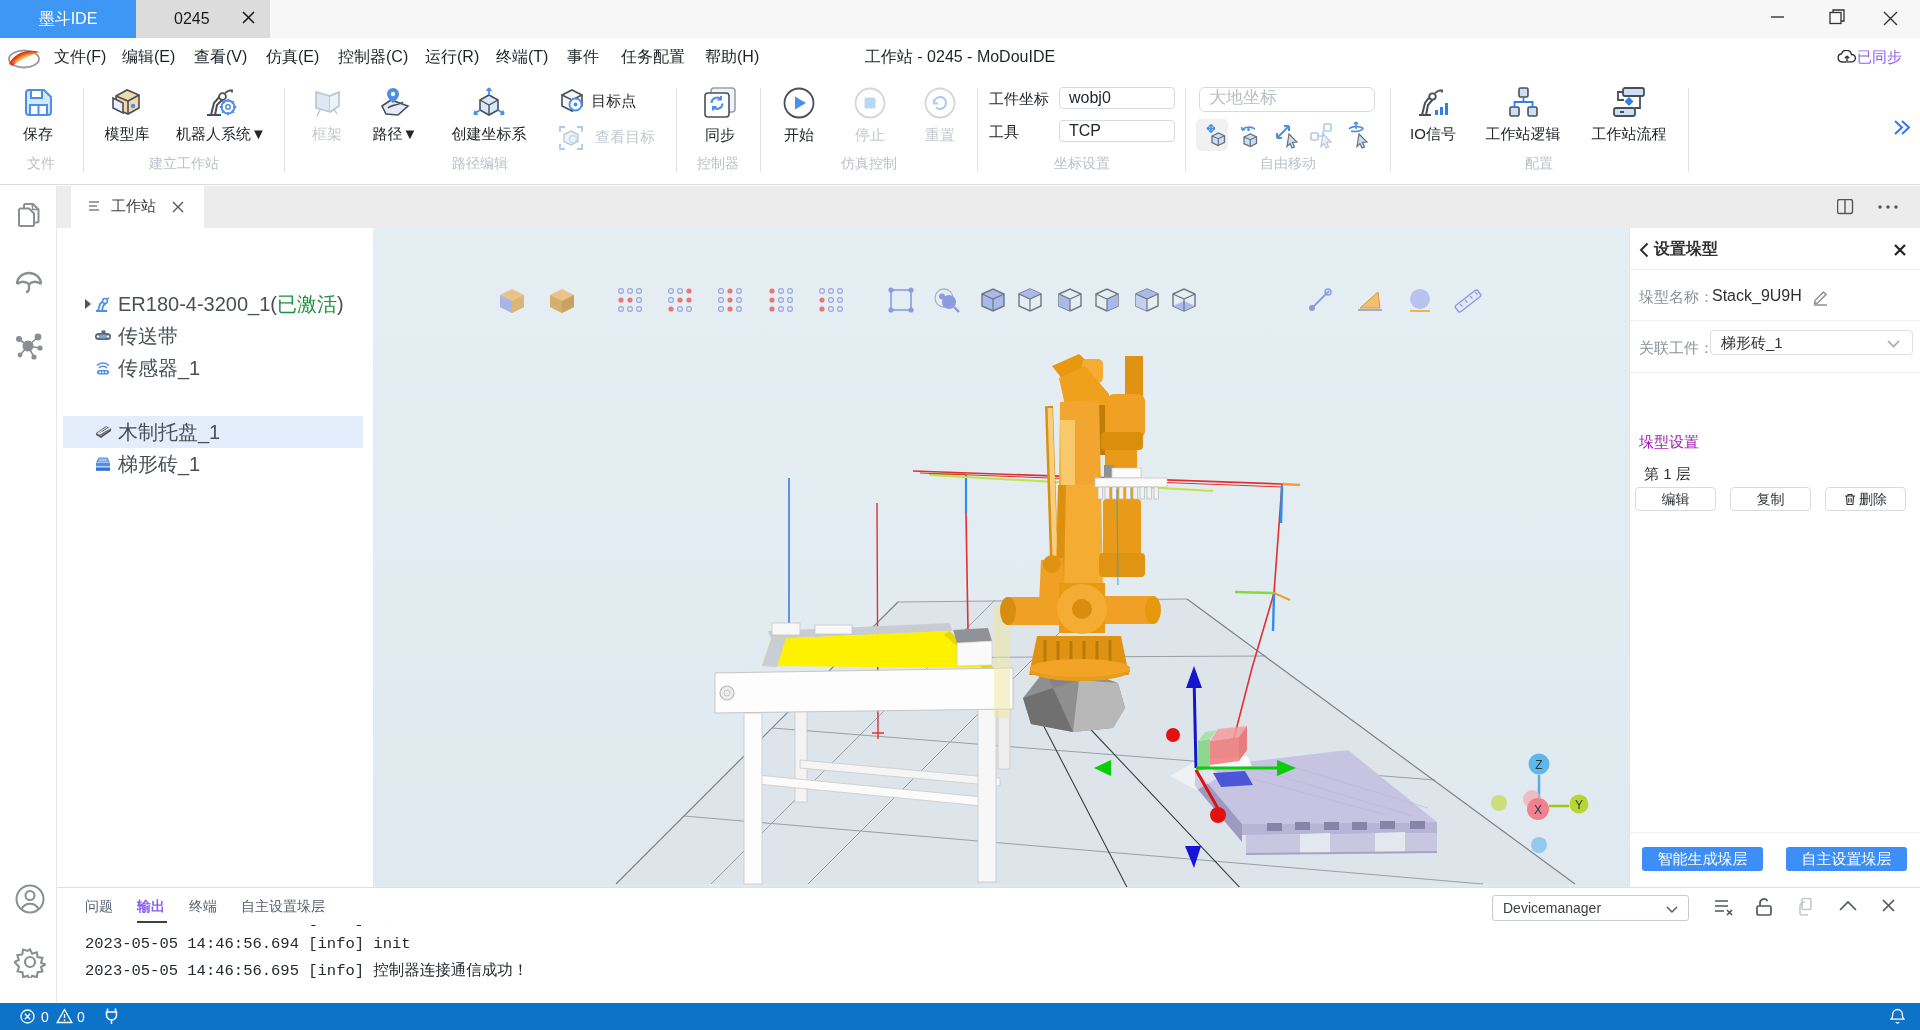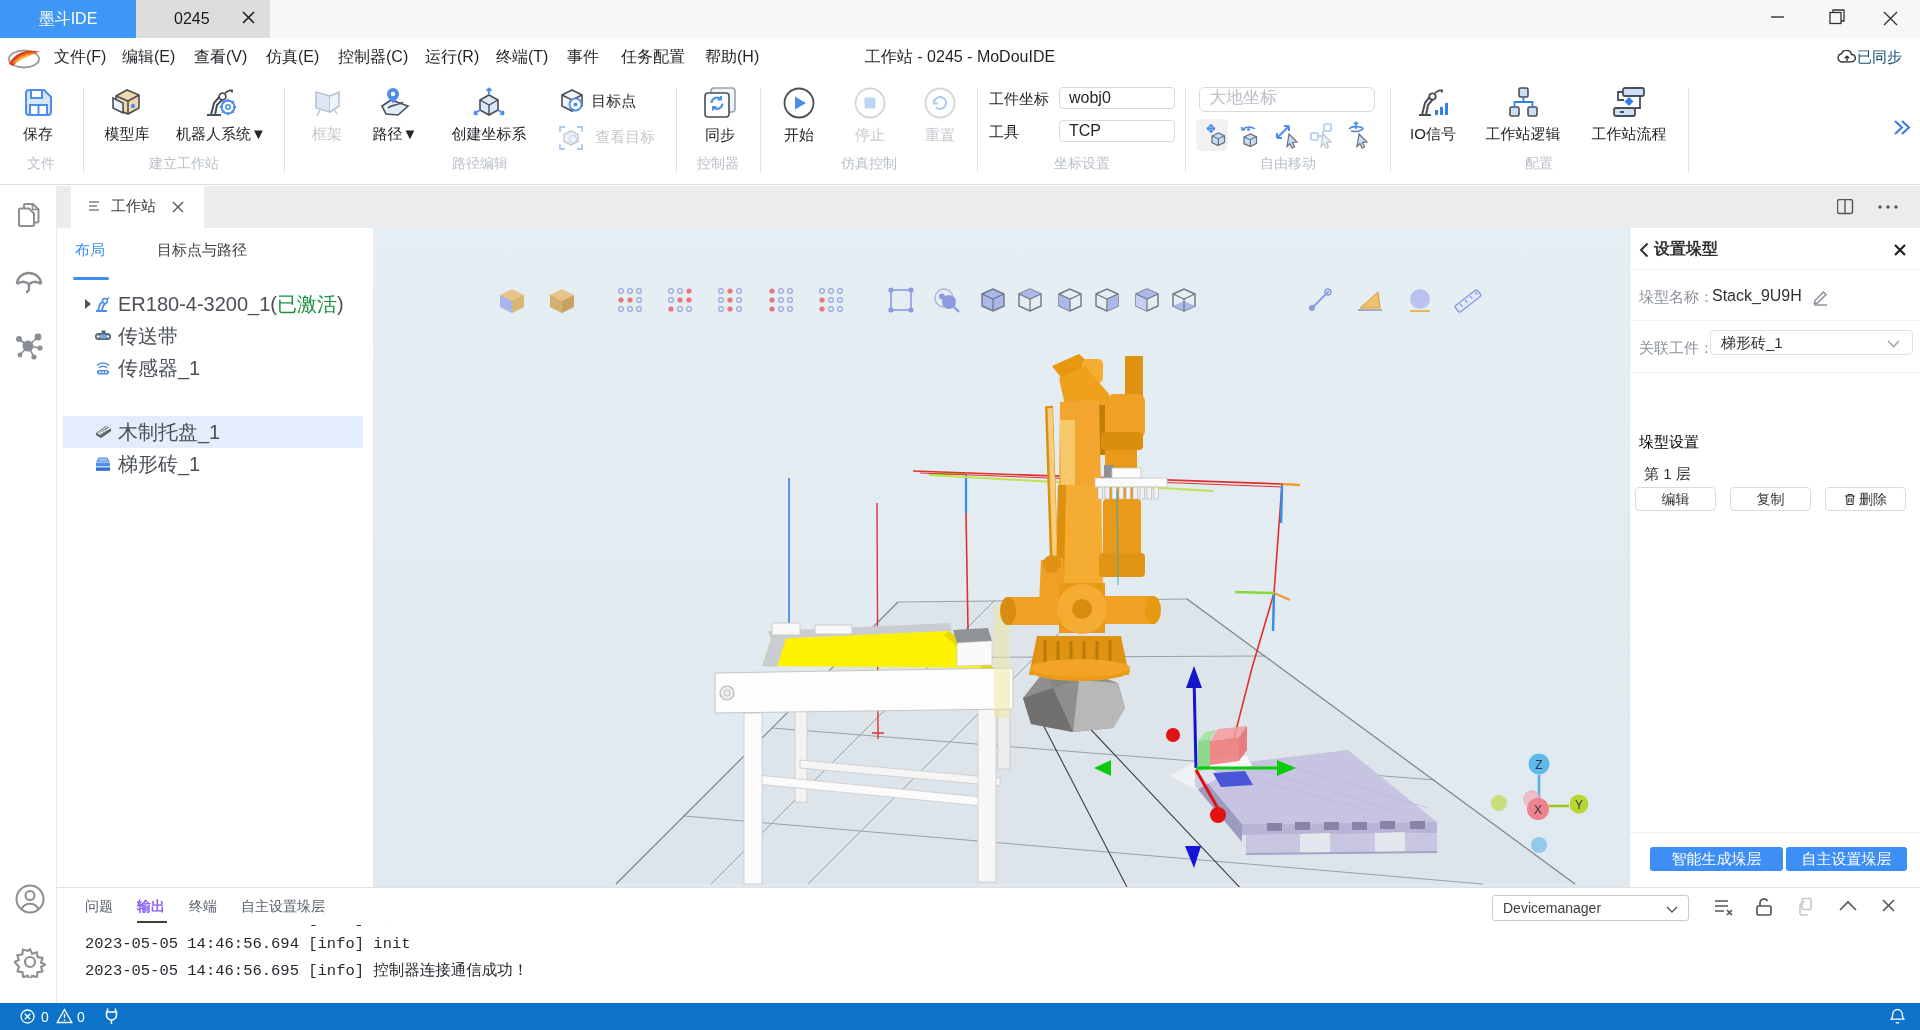--- a/index.html
+++ b/index.html
@@ -13,21 +13,21 @@
   .titlebar { position:absolute; left:0; top:0; width:1920px; height:38px; background:#F7F7F7; }
   .tab-blue { position:absolute; left:0; top:0; width:136px; height:38px; background:#3E97F5; color:#fff; font-size:16px; line-height:38px; text-align:center; }
   .tab-doc { position:absolute; left:136px; top:0; width:134px; height:38px; background:#DCDCDC; color:#1a1a1a; font-size:16px; line-height:38px; }
   .tab-doc span.lbl { position:absolute; left:38px; }
   .winbtn { position:absolute; top:0; width:46px; height:38px; color:#333; }
 
   
   .menubar { position:absolute; left:0; top:38px; width:1920px; height:38px; background:#fff; font-size:16px; }
   .menubar .mi { position:absolute; top:0; line-height:38px; color:#1F2328; }
   .menubar .title { position:absolute; top:0; left:0; width:1920px; text-align:center; line-height:38px; color:#1F2328; }
-  .sync { position:absolute; right:18px; top:0; line-height:38px; color:#0c4a6e; font-size:15px; }
+  .sync { position:absolute; right:18px; top:0; line-height:38px; color:#8b5cf6; font-size:15px; }
 
   
   .ribbon { position:absolute; left:0; top:76px; width:1920px; height:109px; background:#fff; border-bottom:1px solid #DCDCDC; }
   .ribbon .sep { position:absolute; top:12px; width:1px; height:84px; background:#E2E2E2; }
   .ribbon .glabel { position:absolute; top:79px; font-size:14px; color:#BBC1C9; text-align:center; }
   .rb { position:absolute; text-align:center; font-size:15px; color:#23262B; }
   .rb .ic { display:block; margin:0 auto 6px auto; }
   .rb.dis { color:#C4C8CE; }
   .rb-h { position:absolute; font-size:15px; }
   .rlabel { position:absolute; font-size:15px; color:#23262B; }
@@ -370,25 +370,20 @@
         <circle cx="16" cy="12.5" r="4.5" fill="none" stroke="#8A8F94" stroke-width="2"></circle>
         <path d="M7.5 26 a9.5 9.5 0 0 1 17 0" fill="none" stroke="#8A8F94" stroke-width="2"></path>
       </svg>
     <svg class="abs" style="left:14px;top:760px" width="32" height="32" viewBox="0 0 32 32">
         <circle cx="16" cy="16" r="5" fill="none" stroke="#8A8F94" stroke-width="2.2"></circle>
         <path d="M16 3 l2.2 4.4 4.8 -1.4 0.8 5 5 0.8 -1.4 4.8 4.4 2.2 -4.4 2.2 1.4 4.8 -5 0.8 -0.8 5 -4.8 -1.4 -2.2 4.4 -2.2 -4.4 -4.8 1.4 -0.8 -5 -5 -0.8 1.4 -4.8 L0 16 l4.4 -2.2 -1.4 -4.8 5 -0.8 0.8 -5 4.8 1.4 Z" fill="none" stroke="#8A8F94" stroke-width="2.2" transform="scale(0.97) translate(0.5,0.5)"></path>
       </svg>
   </div>
 
   <div class="sidebar" id="sidebar">
-    <div class="stabs">
-      <span class="abs" style="left:18px;top:13px;color:#3E8EF7">布局</span>
-      <span class="abs" style="left:100px;top:13px;color:#3C4043">目标点与路径</span>
-      <div class="sunder"></div>
-    </div>
     <div class="trow" style="top:60px">
       <svg class="abs" style="left:21px;top:11px" width="8" height="10">
           <path d="M1 0 L7 5 L1 10 Z" fill="#555"></path>
         </svg>
       <svg class="ticon" width="17" height="17" viewBox="0 0 17 17">
           <path d="M2 15 h11 M4 15 L6 8 L10 4 l2.5 2.5 L9 10 L8 15" fill="none" stroke="#4D8FE8" stroke-width="1.8"></path>
           <circle cx="11" cy="5" r="2.4" fill="#fff" stroke="#4D8FE8" stroke-width="1.5"></circle>
           <path d="M13 3 l2 -1.4" stroke="#4D8FE8" stroke-width="1.5"></path>
         </svg>
       <span class="ttext">ER180-4-3200_1(<span style="color:#1B9140">已激活</span>)</span>
@@ -762,29 +757,29 @@
     </div>
     <div class="rp-sec" style="top:93px;height:52px">
       <span class="abs gray" style="left:9px;top:18px">关联工件：</span>
       <div class="rp-select" style="left:80px;top:9px;width:203px;height:25px">
           <span class="abs" style="left:10px;top:3px">梯形砖_1</span>
         <svg class="abs" style="right:12px;top:9px" width="13" height="8">
             <path d="M1 1 l5.5 5.5 L12 1" fill="none" stroke="#A2A8B0" stroke-width="1.6"></path>
           </svg>
       </div>
     </div>
-    <span class="abs" style="left:9px;top:205px;color:#000000">垛型设置</span>
+    <span class="abs" style="left:9px;top:205px;color:#a21caf">垛型设置</span>
     <span class="abs dark" style="left:14px;top:237px">第 1 层</span>
     <div class="btn-line" style="left:5px;top:259px;width:81px;height:24px;line-height:22px">编辑</div>
     <div class="btn-line" style="left:100px;top:259px;width:81px;height:24px;line-height:22px">复制</div>
     <div class="btn-line" style="left:195px;top:259px;width:81px;height:24px;line-height:22px"><svg style="vertical-align:-2px;margin-right:3px" width="12" height="13" viewBox="0 0 12 13">
           <path d="M1 3 h10 M4 3 V1.5 h4 V3 M2.5 3 l0.6 8.5 h5.8 L9.5 3 M4.8 5 v4.5 M7.2 5 v4.5" fill="none" stroke="#303133" stroke-width="1.1"></path>
         </svg>删除</div>
     <div class="abs" style="left:0;top:604px;width:291px;border-top:1px solid #EFEFEF"></div>
-    <div class="btn-blue" style="left:20px;top:619px;width:133px;height:24px;line-height:24px">智能生成垛层</div>
+    <div class="btn-blue" style="left:12px;top:619px;width:121px;height:24px;line-height:24px">智能生成垛层</div>
     <div class="btn-blue" style="left:156px;top:619px;width:121px;height:24px;line-height:24px">自主设置垛层</div>
   </div>
 
   <div class="bottompanel" id="bottompanel">
     <span class="bp-tab" style="left:28px">问题</span>
     <span class="bp-tab act" style="left:80px">输出</span>
     <div class="abs" style="left:80px;top:33px;width:30px;height:2px;background:#3C4043"></div>
     <span class="bp-tab" style="left:132px">终端</span>
     <span class="bp-tab" style="left:184px">自主设置垛层</span>
     <div class="abs" style="left:1435px;top:7px;width:197px;height:26px;border:1px solid #C6CBD1;border-radius:3px;background:#fff">

